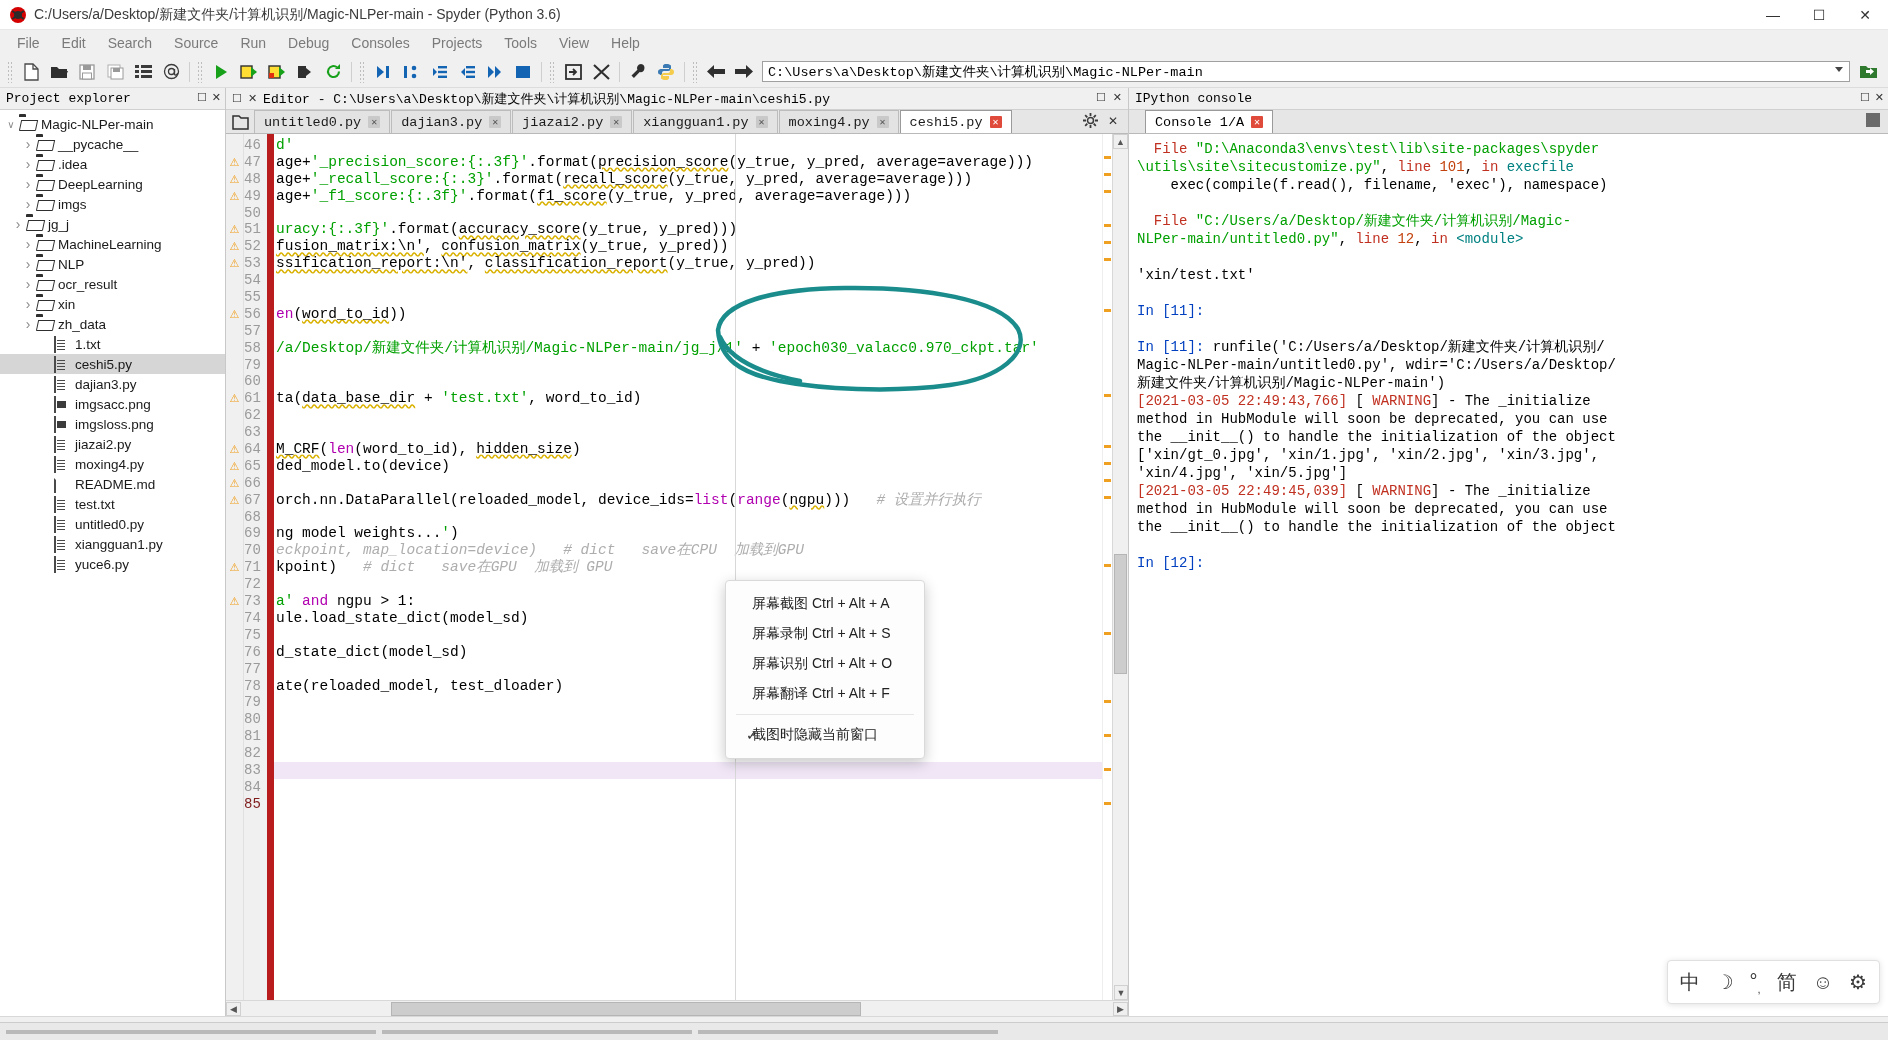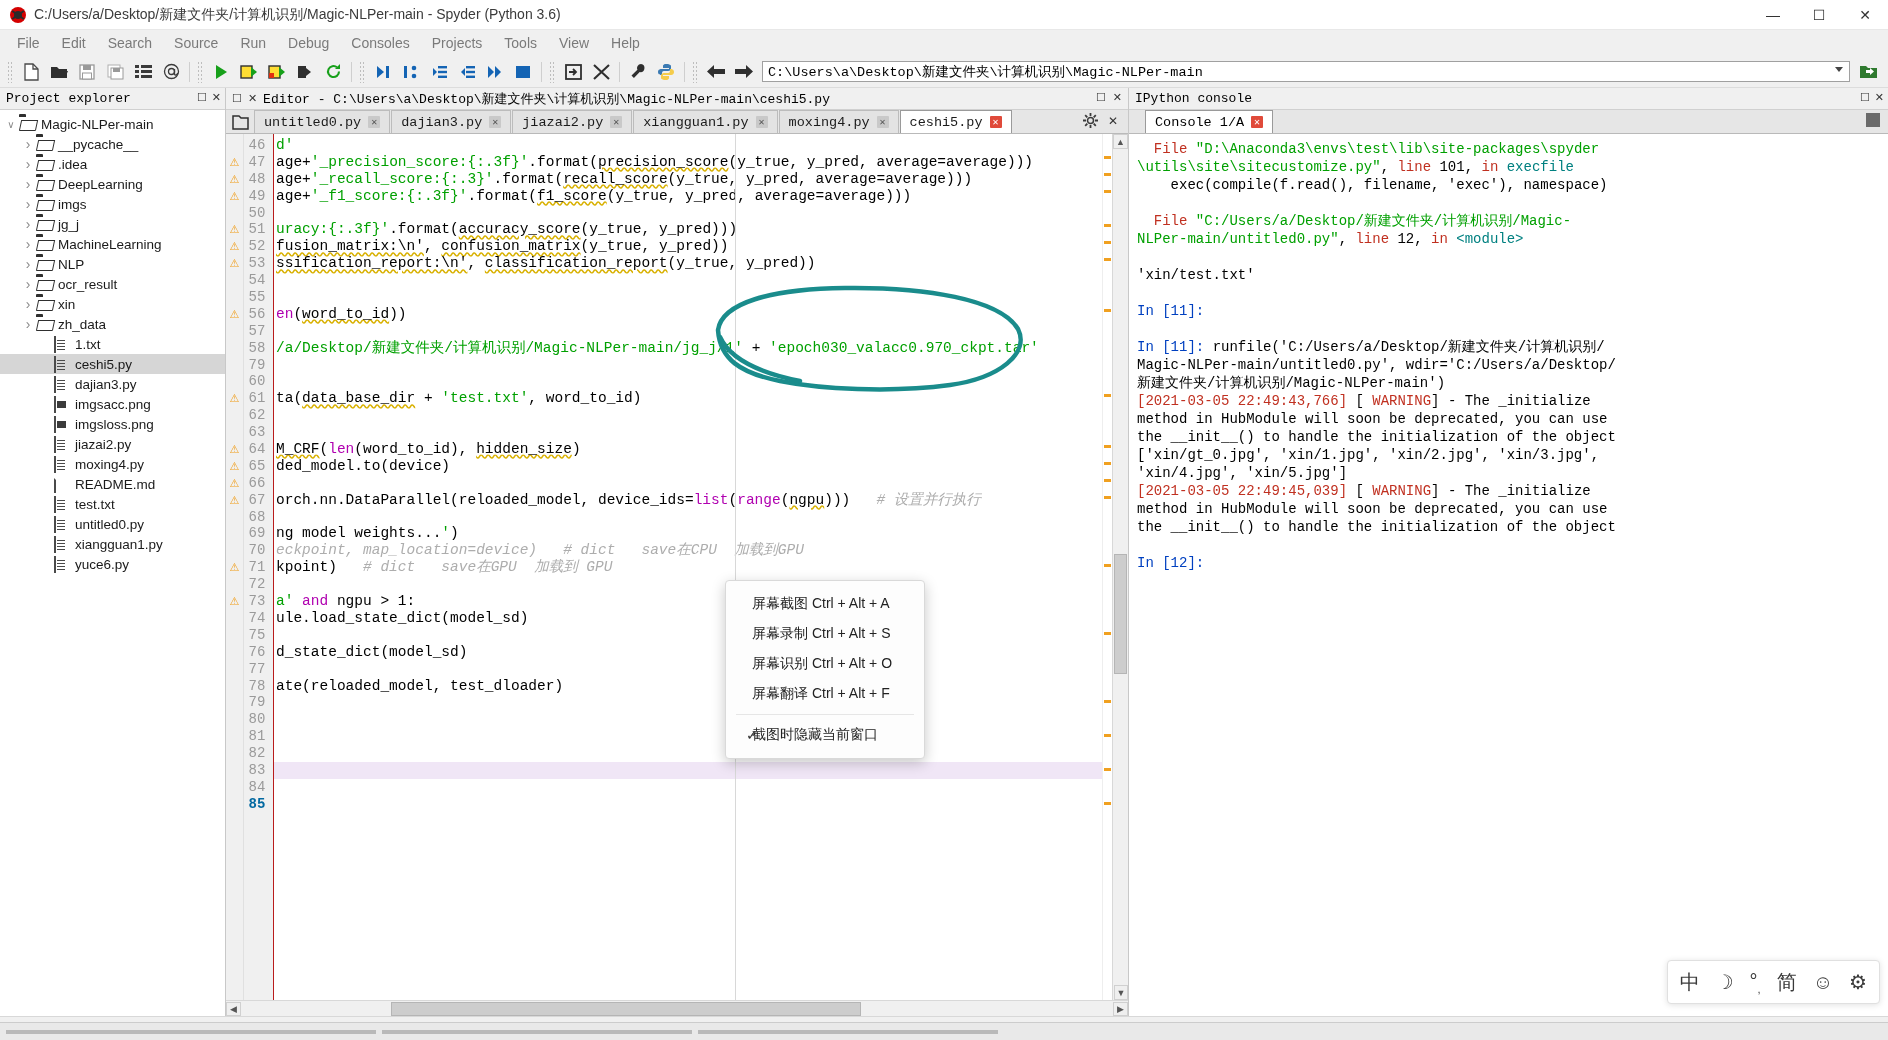--- a/index.html
+++ b/index.html
@@ -84,21 +84,21 @@
     font-family:"Liberation Mono", monospace; font-size:13.5px; color:#1b1b1b;
   }
   .tab.active { background:#ffffff; border-color:#9a9a9a; }
   .tabx { width:12px;height:12px; background:#c9c9c9; color:#555; font-size:10px; display:flex;align-items:center;justify-content:center; border-radius:1px; }
   .tab.active .tabx { background:#e04a3a; color:#fff; }
   .tabs-opts { position:absolute; right:30px; top:3px; }
   .tabs-close { position:absolute; right:10px; top:4px; font-size:12px; color:#333; }
 
   .codewrap { flex:1; display:flex; background:#fff; min-height:0; position:relative; overflow:hidden; }
   .gutter-warn { width:18px; background:#f0f0f0; border-right:1px solid #e0e0e0; padding-top:3px; flex:none; }
-  .gutter-num { width:30px; background:#f0f0f0; border-right:1px solid #b91c1c; padding-top:3px; text-align:center; flex:none; }
+  .gutter-num { width:30px; background:#f0f0f0; border-right:7px solid #b91c1c; padding-top:3px; text-align:left; flex:none; }
   .code { flex:1; padding-top:3px; position:relative; overflow:hidden; }
   .ln-row { height:16.9px; line-height:16.9px; font-family:"Liberation Mono", monospace; font-size:14.5px; white-space:pre; }
   .num { color:#9a9a9a; font-size:14px; padding-right:3px; }
   .warn { color:#f0a020; font-size:11px; text-align:center; height:16.9px; line-height:16.9px; }
   .code .ln-row { padding-left:2px; color:#000; }
   .c-str { color:#00a000; }
   .c-kw { color:#b000b0; }
   .c-fn { color:#000; text-decoration: underline; text-decoration-color:#d8b000; text-decoration-style: wavy; }
   .c-com { color:#adadad; font-style:italic; }
   .c-num { color:#000; }
@@ -124,21 +124,21 @@
              background:#fff; border:1px solid #9a9a9a; border-bottom:none;
              font-family:"Liberation Mono", monospace; font-size:13.5px; }
   .con-tab .tabx { background:#e04a3a; color:#fff; }
   .con-opts { position:absolute; right:8px; top:3px; }
   .con-body { flex:1; padding:6px 8px 0 8px; font-family:"Liberation Mono", monospace; font-size:14px; overflow:hidden; line-height:18px; }
   .con-line { white-space:pre-wrap; word-break:break-all; }
   .k-red { color:#c03020; }
   .k-blue { color:#0040c0; }
   .k-green { color:#00a000; }
   .k-teal { color:#008080; }
-  .k-mag { color:#000000; }
+  .k-mag { color:#c2410c; }
 
   
   .ctxmenu {
     position:absolute; left:725px; top:580px; width:200px;
     background:#fdfdfd; border:1px solid #d9d9d9; border-radius:4px;
     box-shadow:0 4px 14px rgba(0,0,0,.22); padding:8px 0; z-index:50;
   }
   .ctx-item { height:30px; display:flex; align-items:center; font-size:14px; color:#222; padding-left:26px; font-family:"Liberation Sans", sans-serif; }
   .ctx-item .chk { position:absolute; left:20px; color:#333; font-size:14px; }
   .ctx-sep { height:1px; background:#e6e6e6; margin:5px 10px; }
@@ -394,21 +394,21 @@
           <div class="trow" style="padding-left: 21px;">
             <span class="arrow right"></span>
             <span class="ficon"><span class="folder"></span></span>
             <span>DeepLearning</span>
           </div>
           <div class="trow" style="padding-left: 21px;">
             <span class="arrow right"></span>
             <span class="ficon"><span class="folder"></span></span>
             <span>imgs</span>
           </div>
-          <div class="trow" style="padding-left: 21px;">
+          <div class="trow" style="padding-left: 11px;">
             <span class="arrow right"></span>
             <span class="ficon"><span class="folder"></span></span>
             <span>jg_j</span>
           </div>
           <div class="trow" style="padding-left: 21px;">
             <span class="arrow right"></span>
             <span class="ficon"><span class="folder"></span></span>
             <span>MachineLearning</span>
           </div>
           <div class="trow" style="padding-left: 21px;">
@@ -626,21 +626,21 @@
             <div class="ln-row num">75</div>
             <div class="ln-row num">76</div>
             <div class="ln-row num">77</div>
             <div class="ln-row num">78</div>
             <div class="ln-row num">79</div>
             <div class="ln-row num">80</div>
             <div class="ln-row num">81</div>
             <div class="ln-row num">82</div>
             <div class="ln-row num">83</div>
             <div class="ln-row num">84</div>
-            <div class="ln-row num" style="color: #0369a1; font-weight: bold;">85</div>
+            <div class="ln-row num" style="color: #7f1d1d; font-weight: normal;">85</div>
           </div>
         <div class="code" id="code">
           <div class="edge-line"></div>
         <div class="ln-row"><span class="c-str">d'</span></div>
             <div class="ln-row">age+<span class="c-str">'_precision_score:{:.3f}'</span>.format(<span class="c-fn">precision_score</span>(y_true, y_pred, average=average)))</div>
             <div class="ln-row">age+<span class="c-str">'_recall_score:{:.3}'</span>.format(<span class="c-fn">recall_score</span>(y_true, y_pred, average=average)))</div>
             <div class="ln-row">age+<span class="c-str">'_f1_score:{:.3f}'</span>.format(<span class="c-fn">f1_score</span>(y_true, y_pred, average=average)))</div>
             <div class="ln-row">&nbsp;</div>
             <div class="ln-row"><span class="c-str">uracy:{:.3f}'</span>.format(<span class="c-fn">accuracy_score</span>(y_true, y_pred)))</div>
             <div class="ln-row"><span class="c-str c-fn">fusion_matrix:\n'</span>, <span class="c-fn">confusion_matrix</span>(y_true, y_pred))</div>

